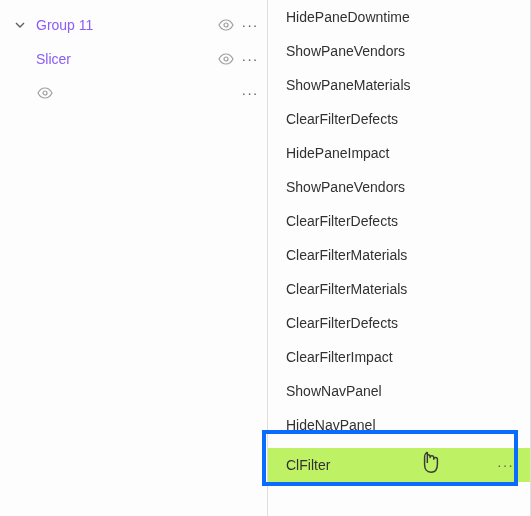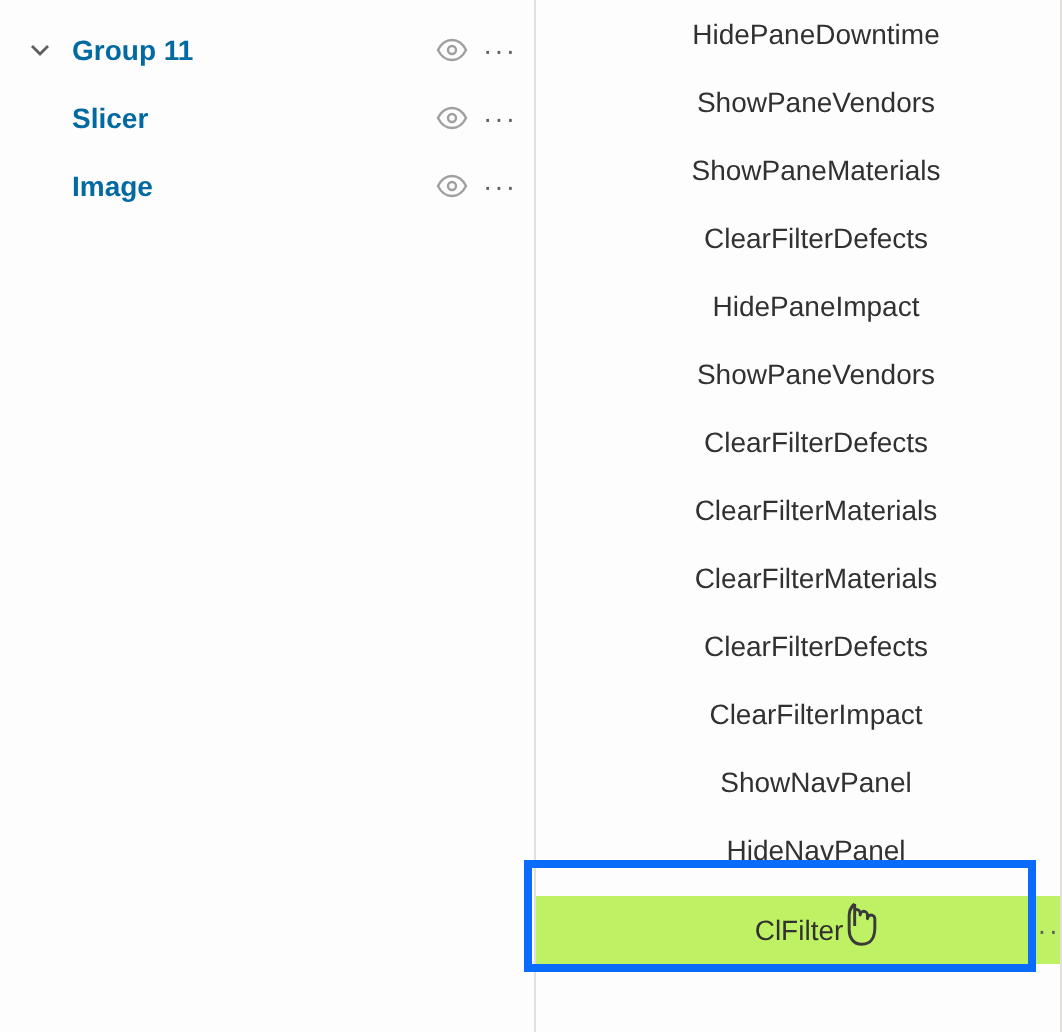--- a/index.html
+++ b/index.html
@@ -42,22 +42,21 @@
     height: 16px;
     display: flex;
     align-items: center;
     justify-content: center;
     margin-right: 8px;
     color: #605e5c;
   }
   .tree-row .chev svg { width: 12px; height: 12px; }
   .tree-row .label {
     flex: 1;
-    color: #0369a1;
-    font-weight: bold;
+    color: #8b5cf6;
   }
   .tree-row.indent { padding-left: 36px; justify-content: space-between; }
   .tree-row .eye {
     width: 18px;
     height: 18px;
     color: #a19f9d;
     display: flex;
     align-items: center;
     justify-content: center;
     margin-right: 6px;
@@ -69,23 +68,23 @@
     letter-spacing: 1px;
     width: 18px;
     text-align: center;
     cursor: pointer;
   }
   .list-row {
     display: flex;
     align-items: center;
     height: 34px;
     padding-left: 18px;
+    padding-right: 16px;
     cursor: pointer;
     color: #323130;
-    text-align: center;
   }
   .list-row .label { flex: 1; }
   .list-row .more {
     color: #605e5c;
     font-size: 14px;
     letter-spacing: 1px;
     cursor: pointer;
   }
   .list-row.selected {
     background: #bef264;
@@ -154,21 +153,20 @@
       <span class="eye">
         <svg viewBox="0 0 16 16" fill="none" stroke="currentColor" stroke-width="1.2">
             <path d="M1 8c2-4 5-5 7-5s5 1 7 5c-2 4-5 5-7 5s-5-1-7-5z"></path>
             <circle cx="8" cy="8" r="2"></circle>
           </svg>
       </span>
       <span class="more">···</span>
     </div>
 
     <div class="tree-row indent">
-      <span class="label">Image</span>
       <span class="eye">
         <svg viewBox="0 0 16 16" fill="none" stroke="currentColor" stroke-width="1.2">
             <path d="M1 8c2-4 5-5 7-5s5 1 7 5c-2 4-5 5-7 5s-5-1-7-5z"></path>
             <circle cx="8" cy="8" r="2"></circle>
           </svg>
       </span>
       <span class="more">···</span>
     </div>
 
   </div>

